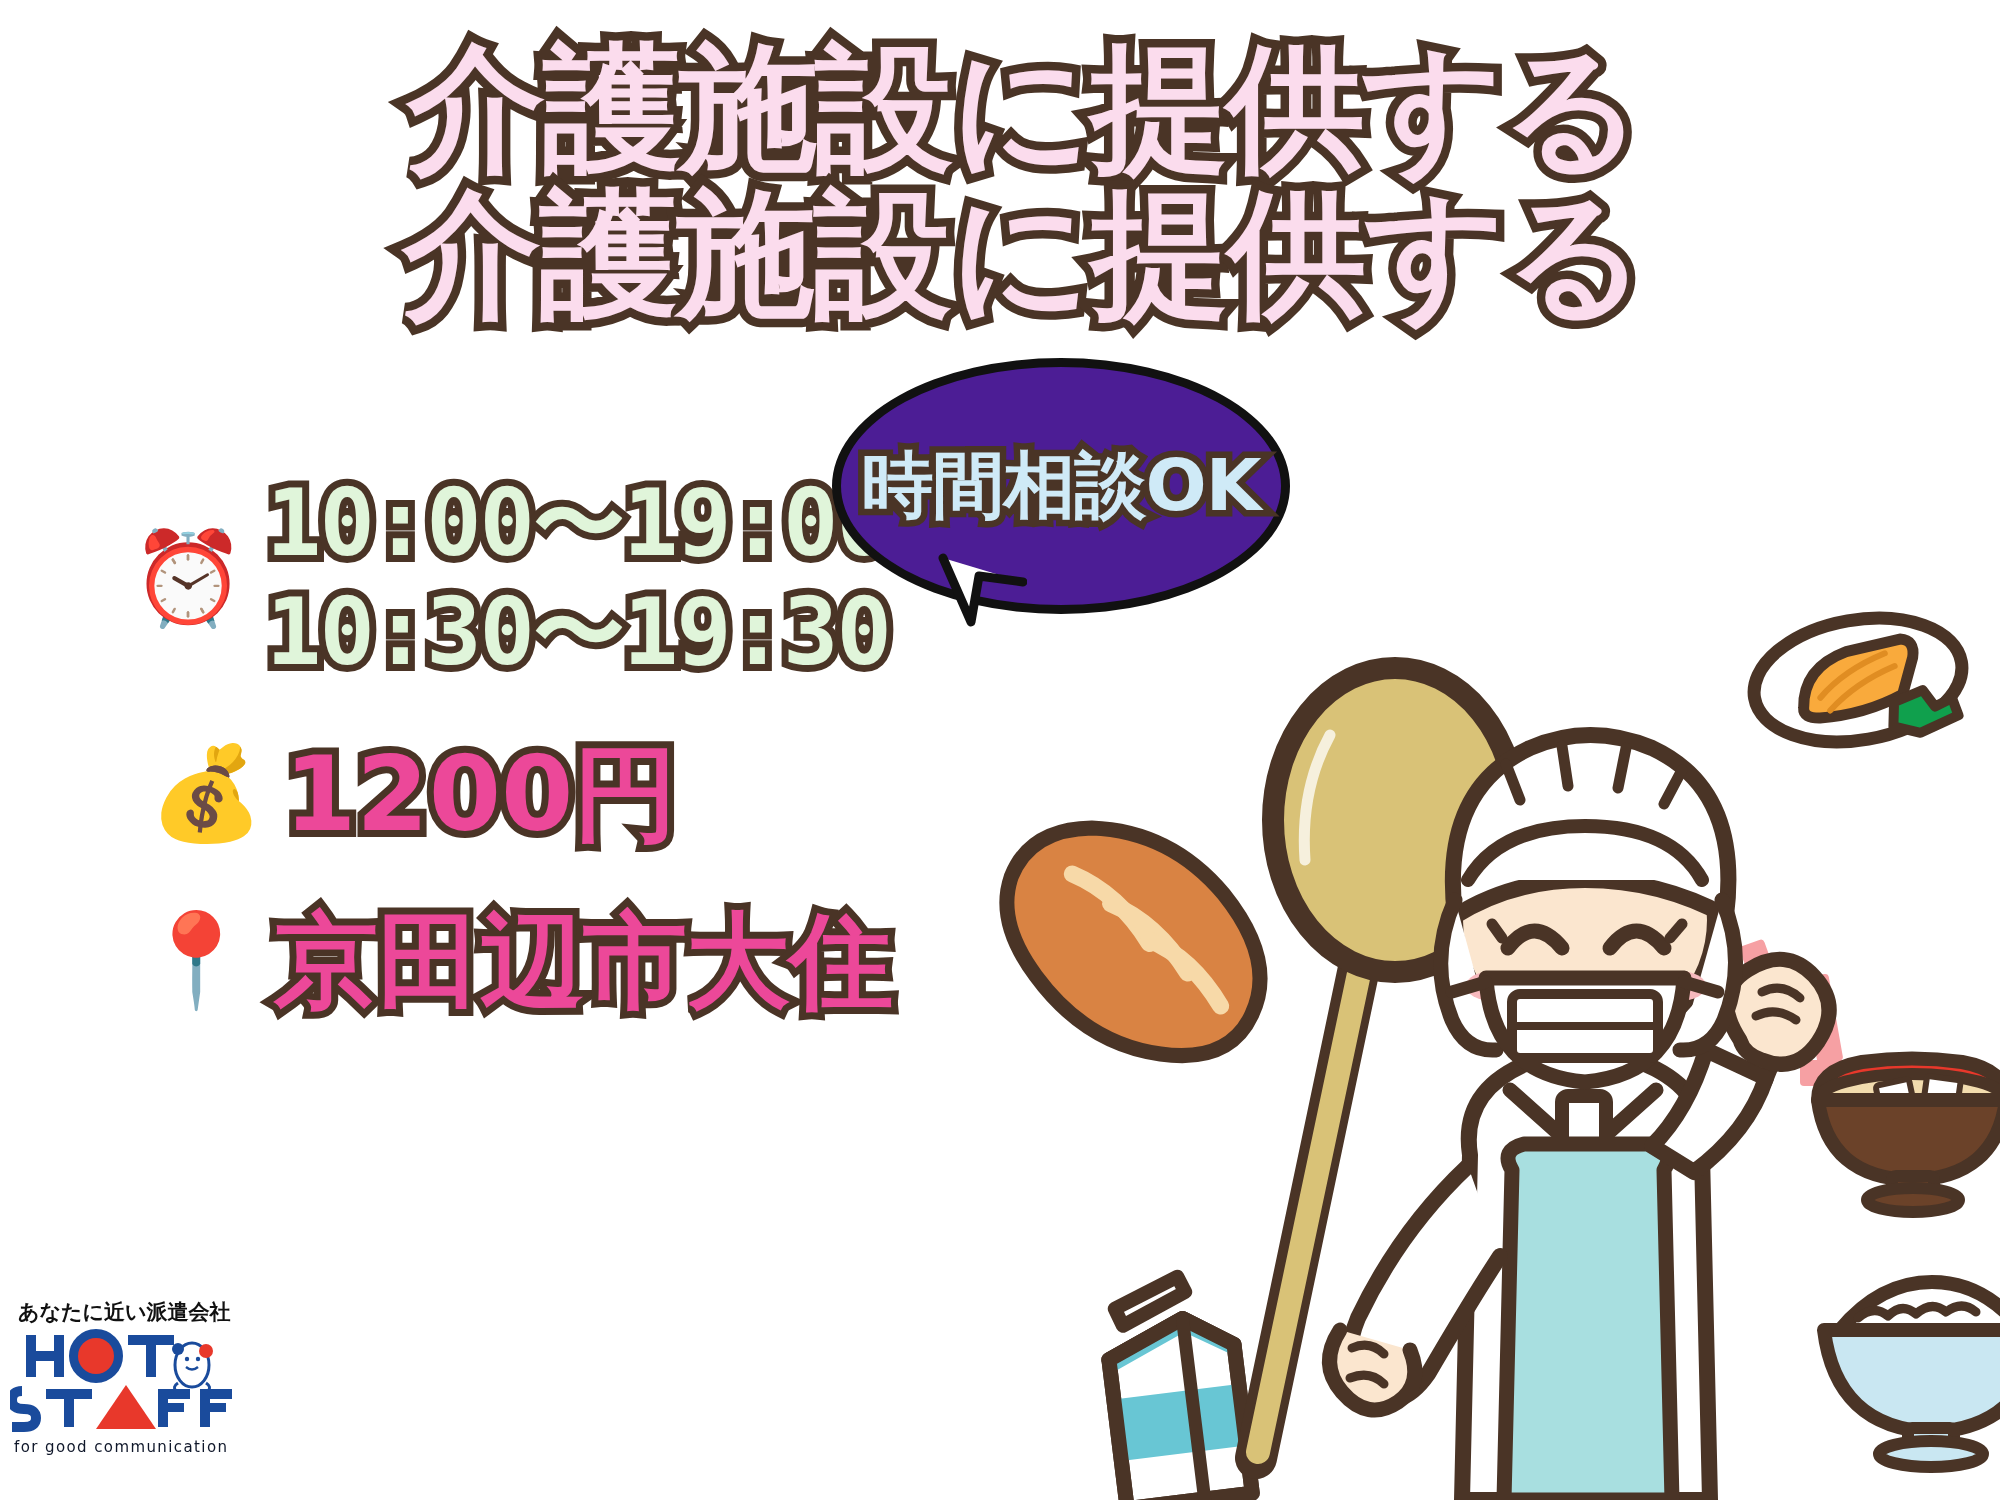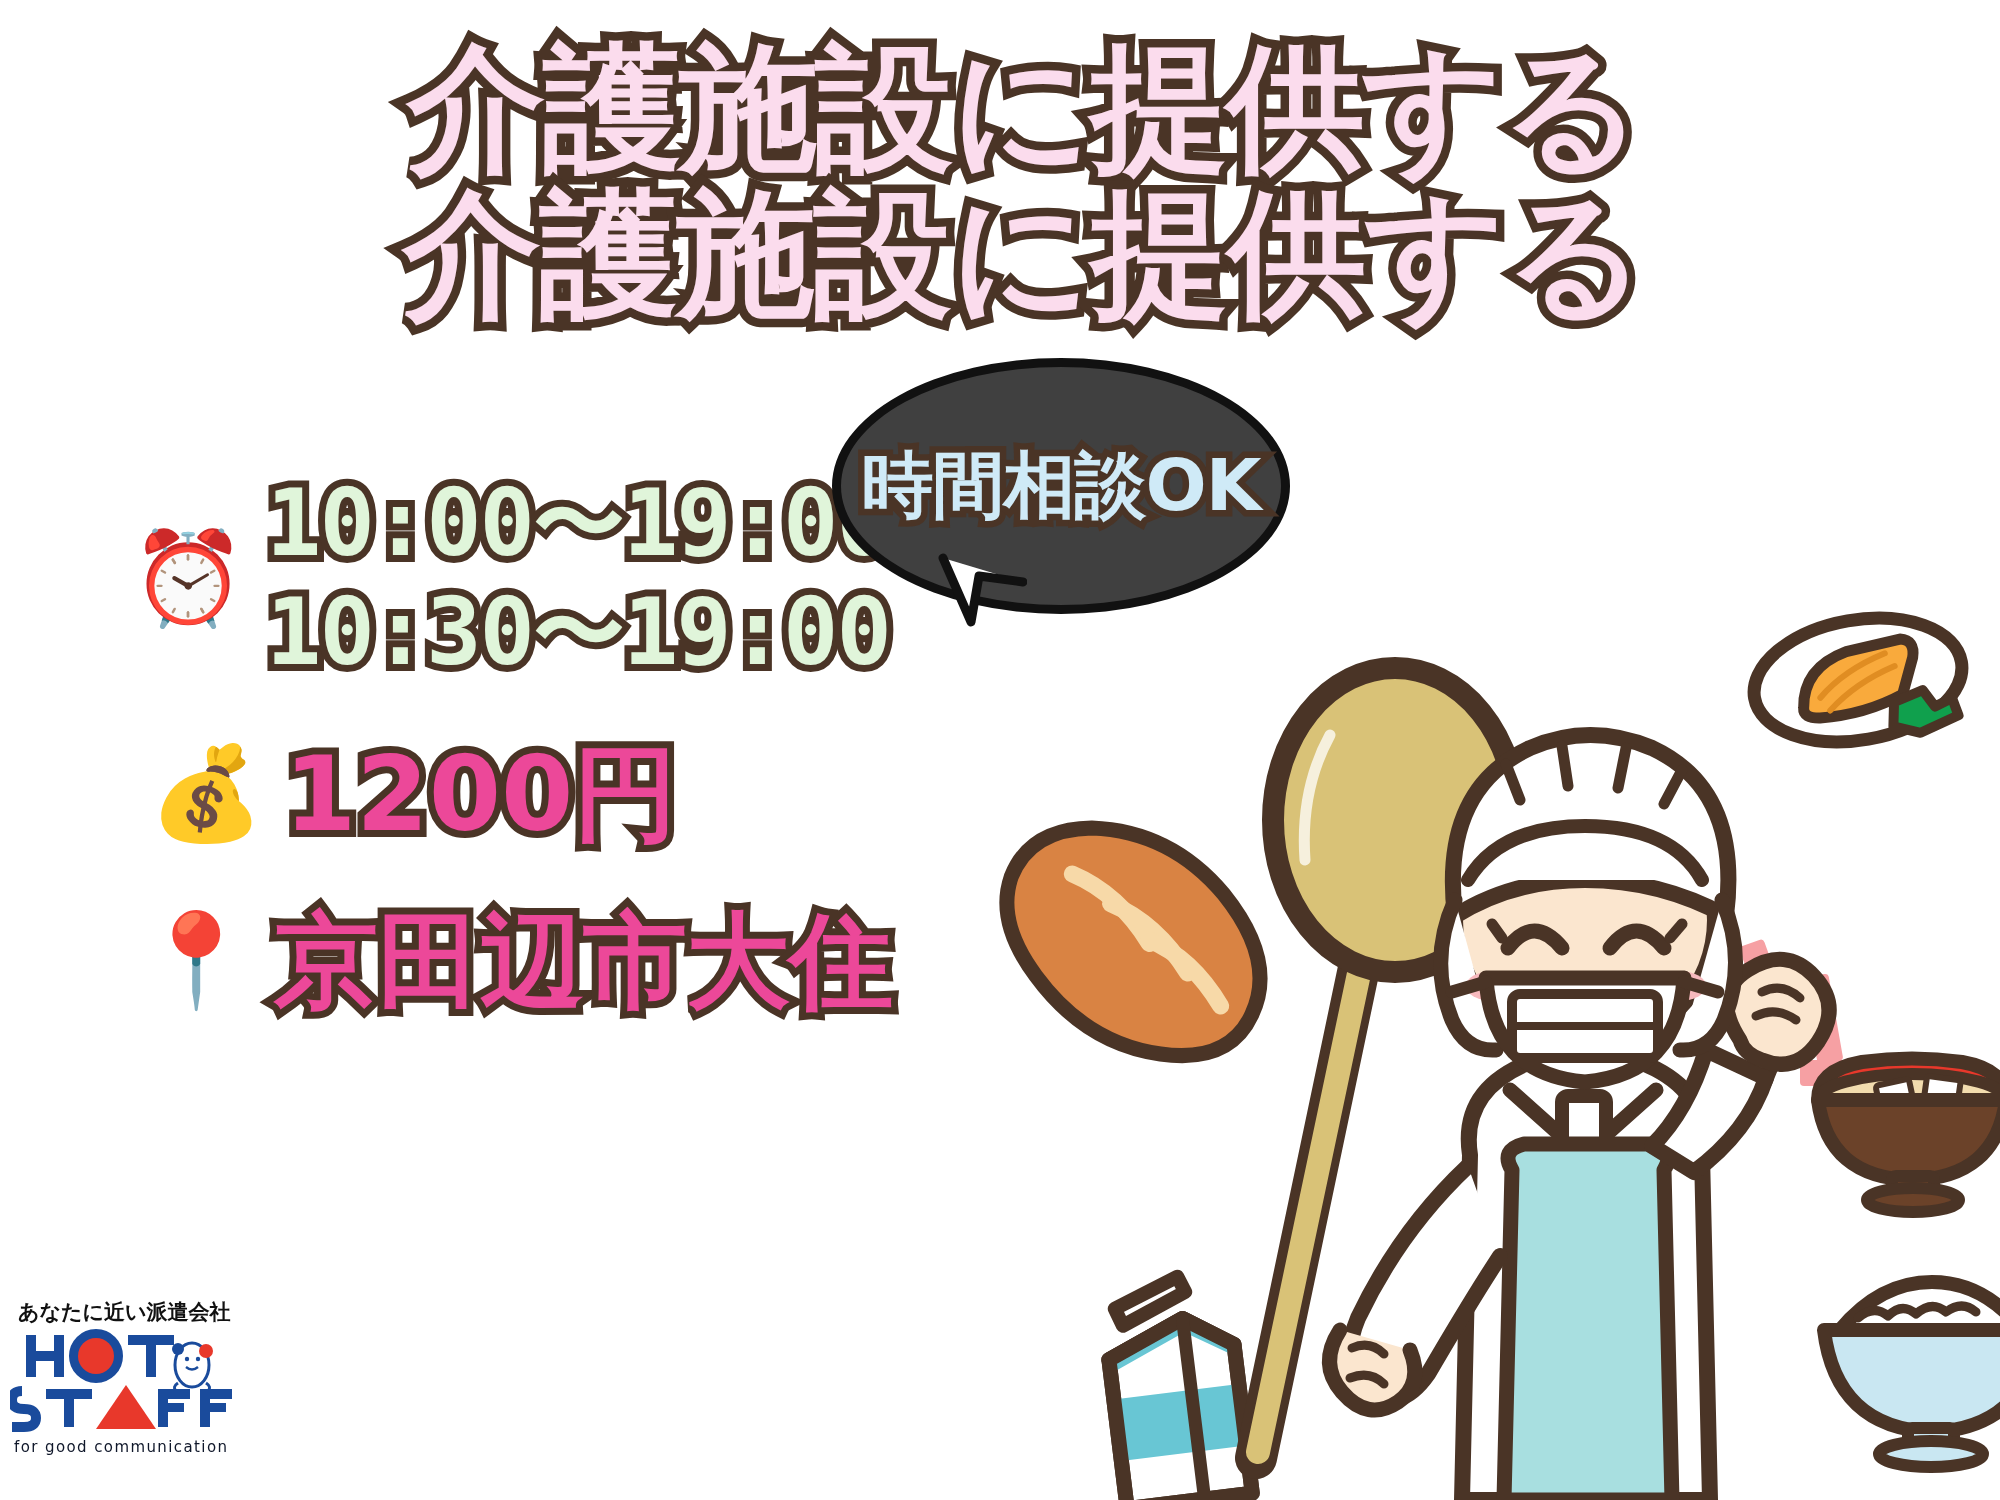--- a/index.html
+++ b/index.html
@@ -41,21 +41,21 @@
 
   
   #speech-bubble {
     position: absolute;
     left: 832px;
     top: 358px;
     width: 440px;
     height: 238px;
     border: 9px solid #111111;
     border-radius: 50% / 50%;
-    background: #404040;
+    background: #4c1d95;
     z-index: 18;
     display: flex;
     align-items: center;
     justify-content: center;
   }
   #speech-bubble-text {
     font-family: "DejaVu Sans", "Liberation Sans", sans-serif;
     font-weight: bold;
     font-size: 72px;
     color: #cfeaf7;
@@ -281,21 +281,21 @@
 <svg id="speech-tail" viewBox="0 0 92 82" xmlns="http://www.w3.org/2000/svg">
   <path d="M8 6 L36 70 L44 24 L88 30" fill="#ffffff" stroke="#111111" stroke-width="9" stroke-linejoin="round" stroke-linecap="round"></path>
 </svg>
 
 <div id="info-block">
 
   <div class="info-row" id="row-time">
     <div class="info-icon">⏰</div>
     <div class="info-text-wrap">
       <div class="info-text time-text">10:00〜19:00</div>
-      <div class="info-text time-text">10:30〜19:00</div>
+      <div class="info-text time-text">10:30〜19:30</div>
     </div>
   </div>
 
   <div class="info-row" id="row-wage">
     <div class="info-icon">💰</div>
     <div class="info-text-wrap">
       <div class="info-text wage-text">1200円</div>
     </div>
   </div>
 

